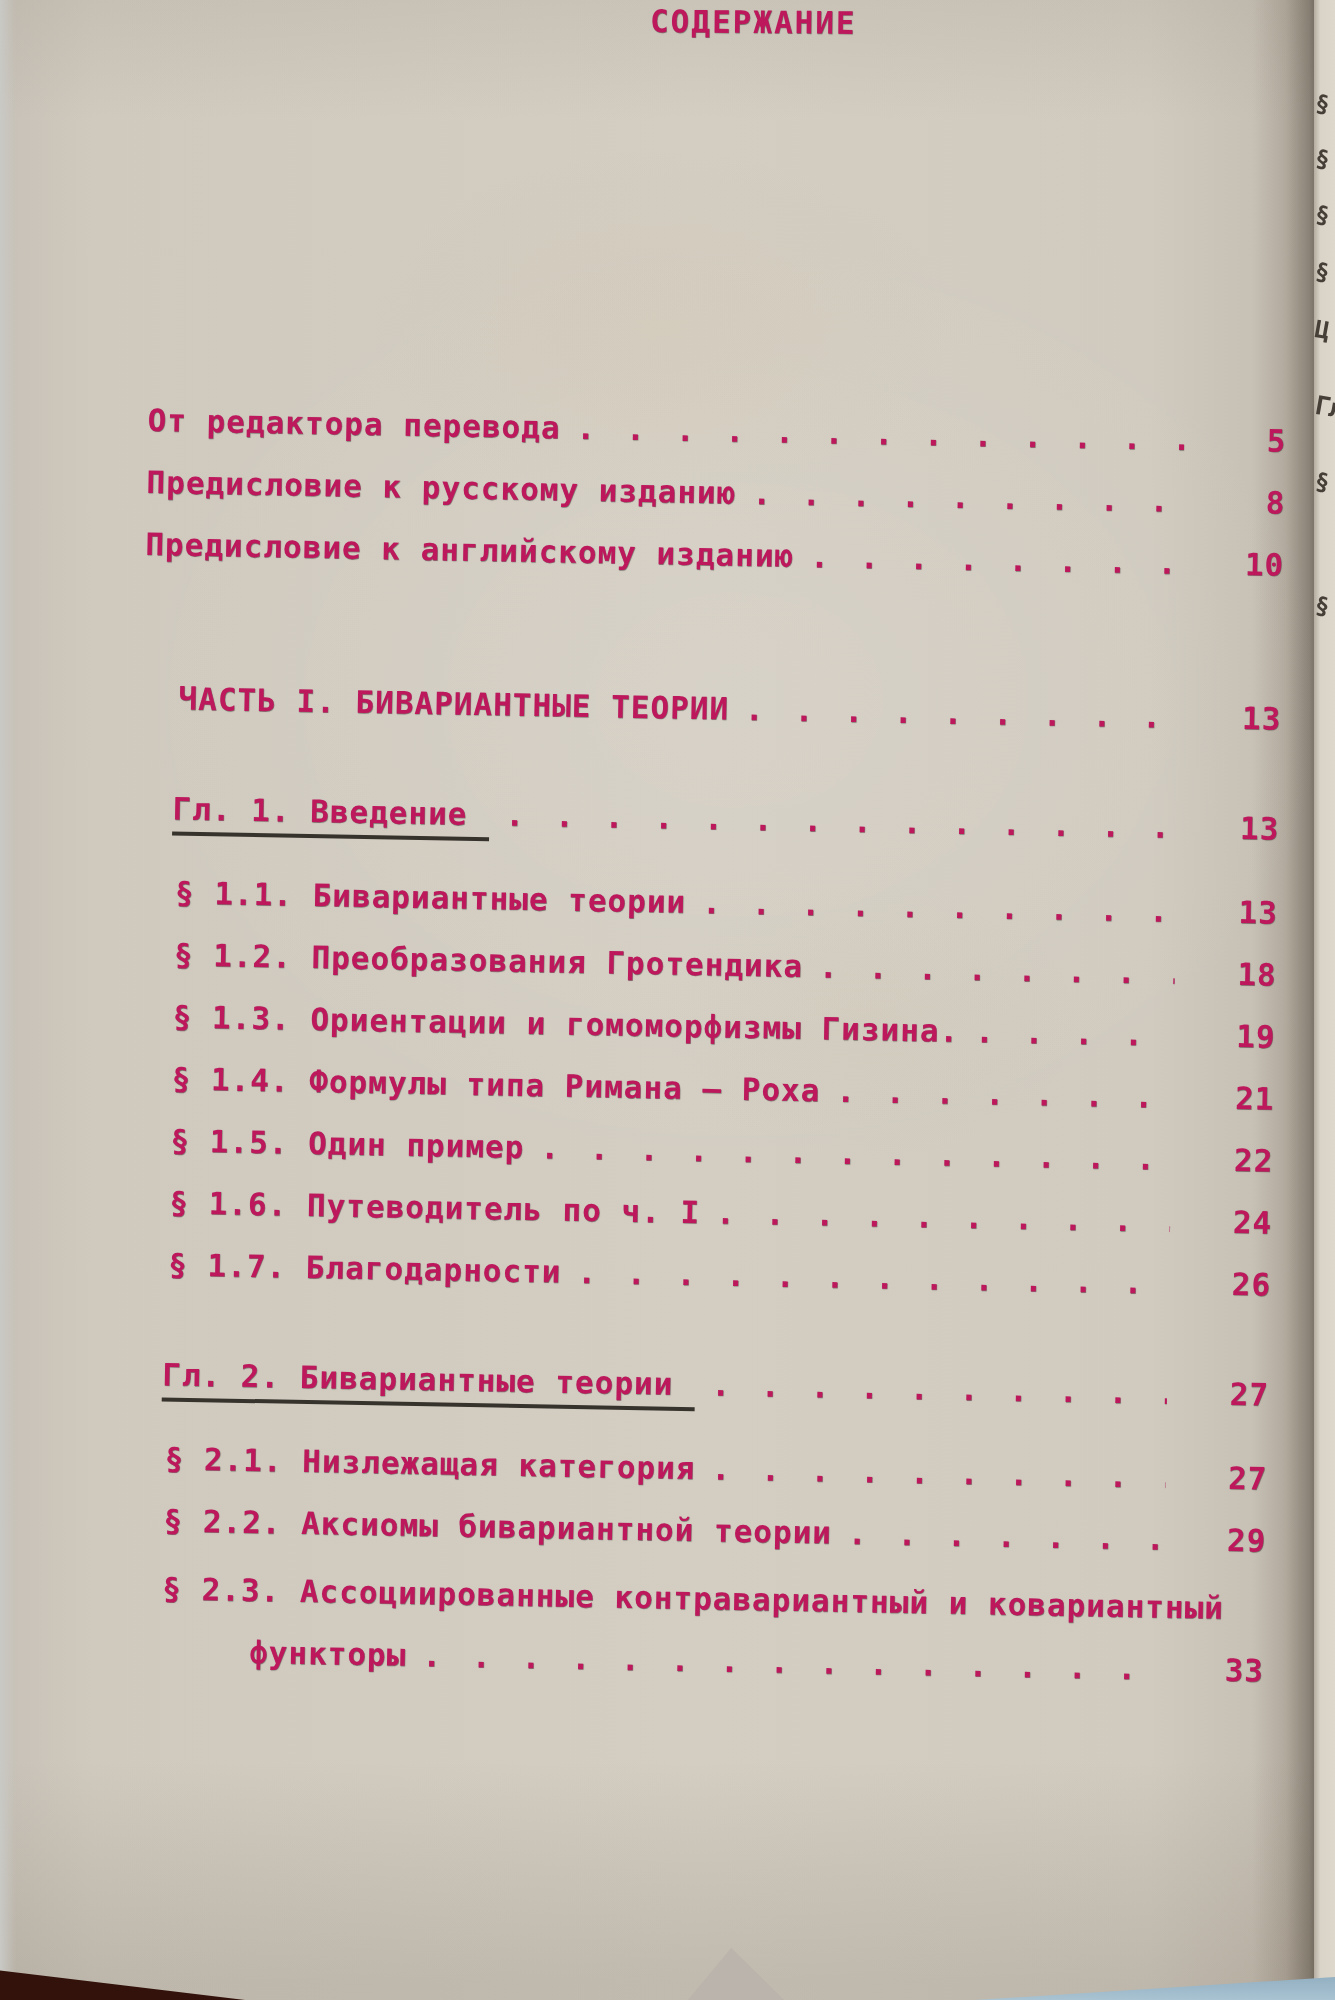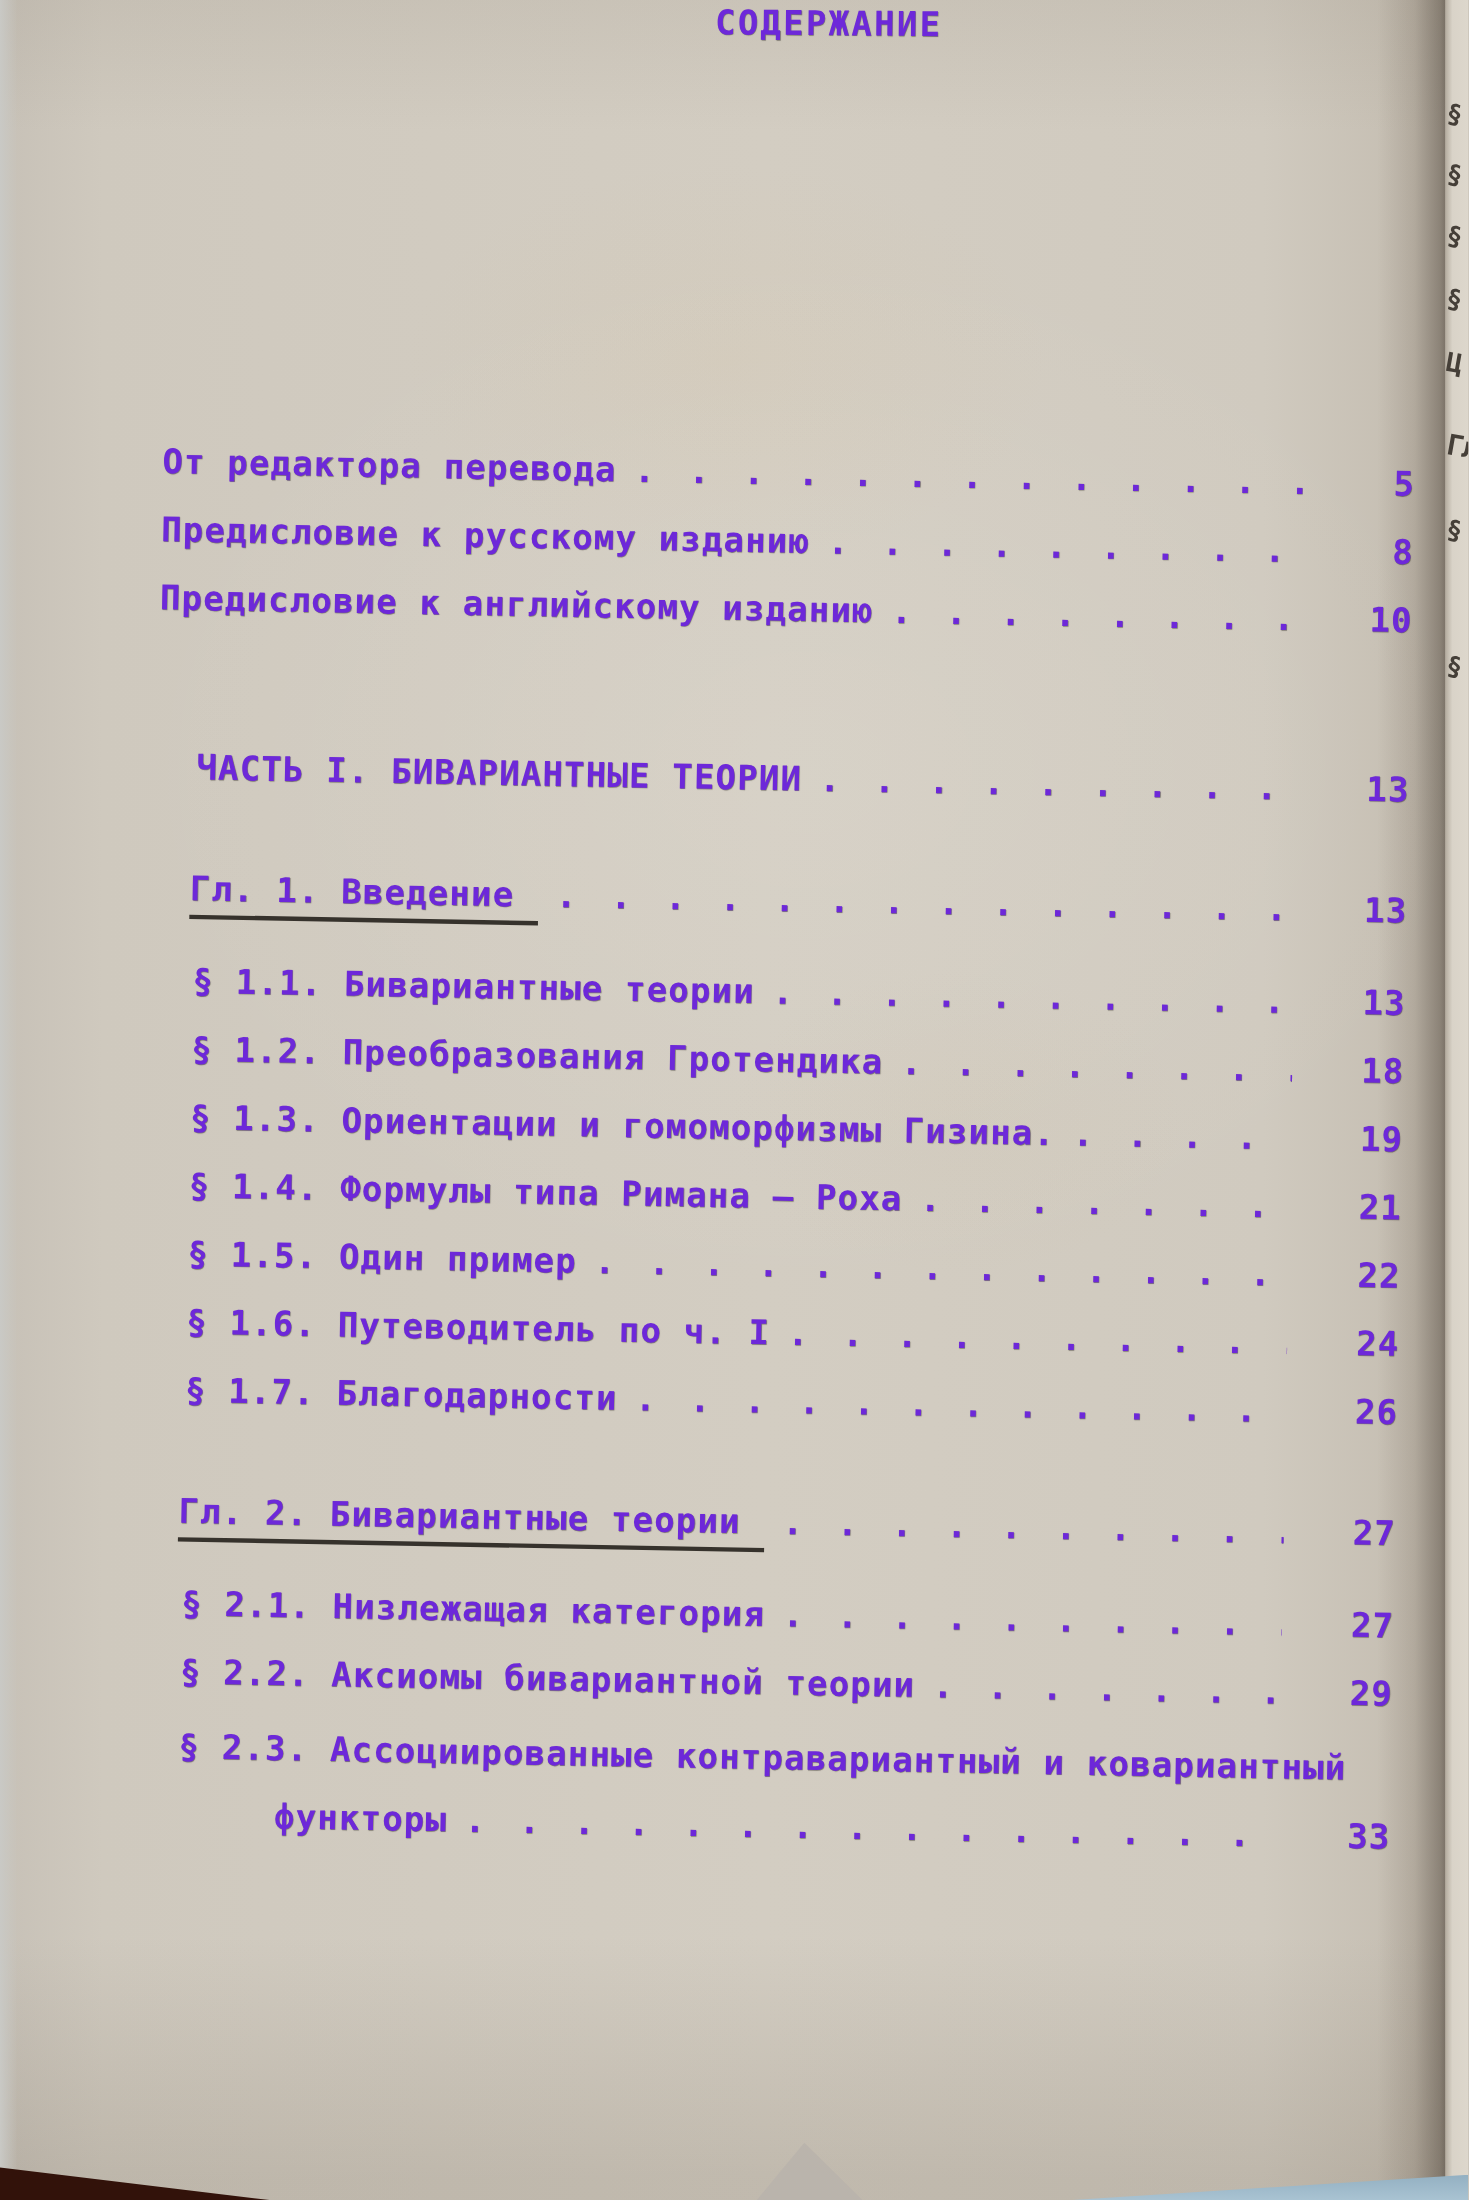--- a/index.html
+++ b/index.html
@@ -62,21 +62,21 @@
   .page-corner-gray {
     position: absolute; left: 688px; top: 1948px; width: 96px; height: 52px;
     background: #b9b3ab;
     clip-path: polygon(45% 0, 0 100%, 100% 100%);
     opacity: 0.85;
   }
 
   
   .content {
     position: absolute; left: 0; top: 0; width: 1335px; height: 1716px;
-    color: #6d28d9;
+    color: #be185d;
     text-shadow: 0.5px 0.6px 0.7px rgba(51,47,41,0.55);
   }
   .doc-title {
     position: absolute; left: 650px; top: 4px;
     font-size: 31px; font-weight: bold; letter-spacing: 2px;
     transform: rotate(0.5deg);
     white-space: nowrap;
   }
   .toc {
     position: absolute; left: 148px; top: 402px; right: 48px;

